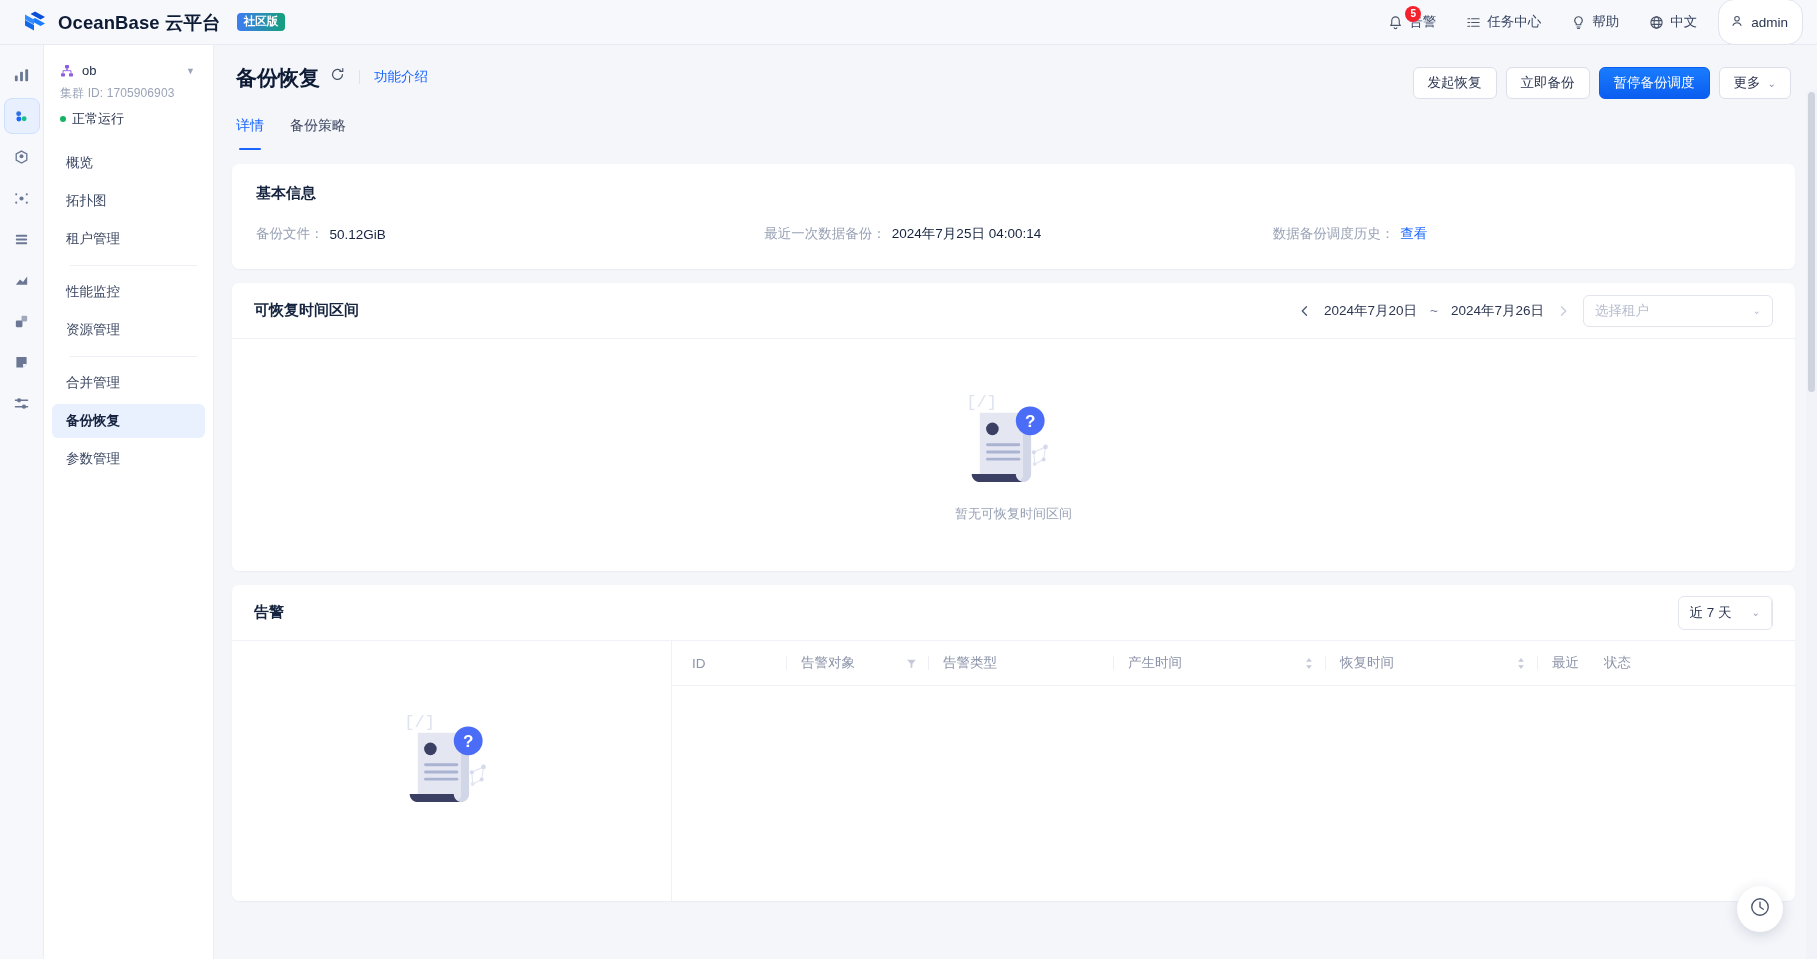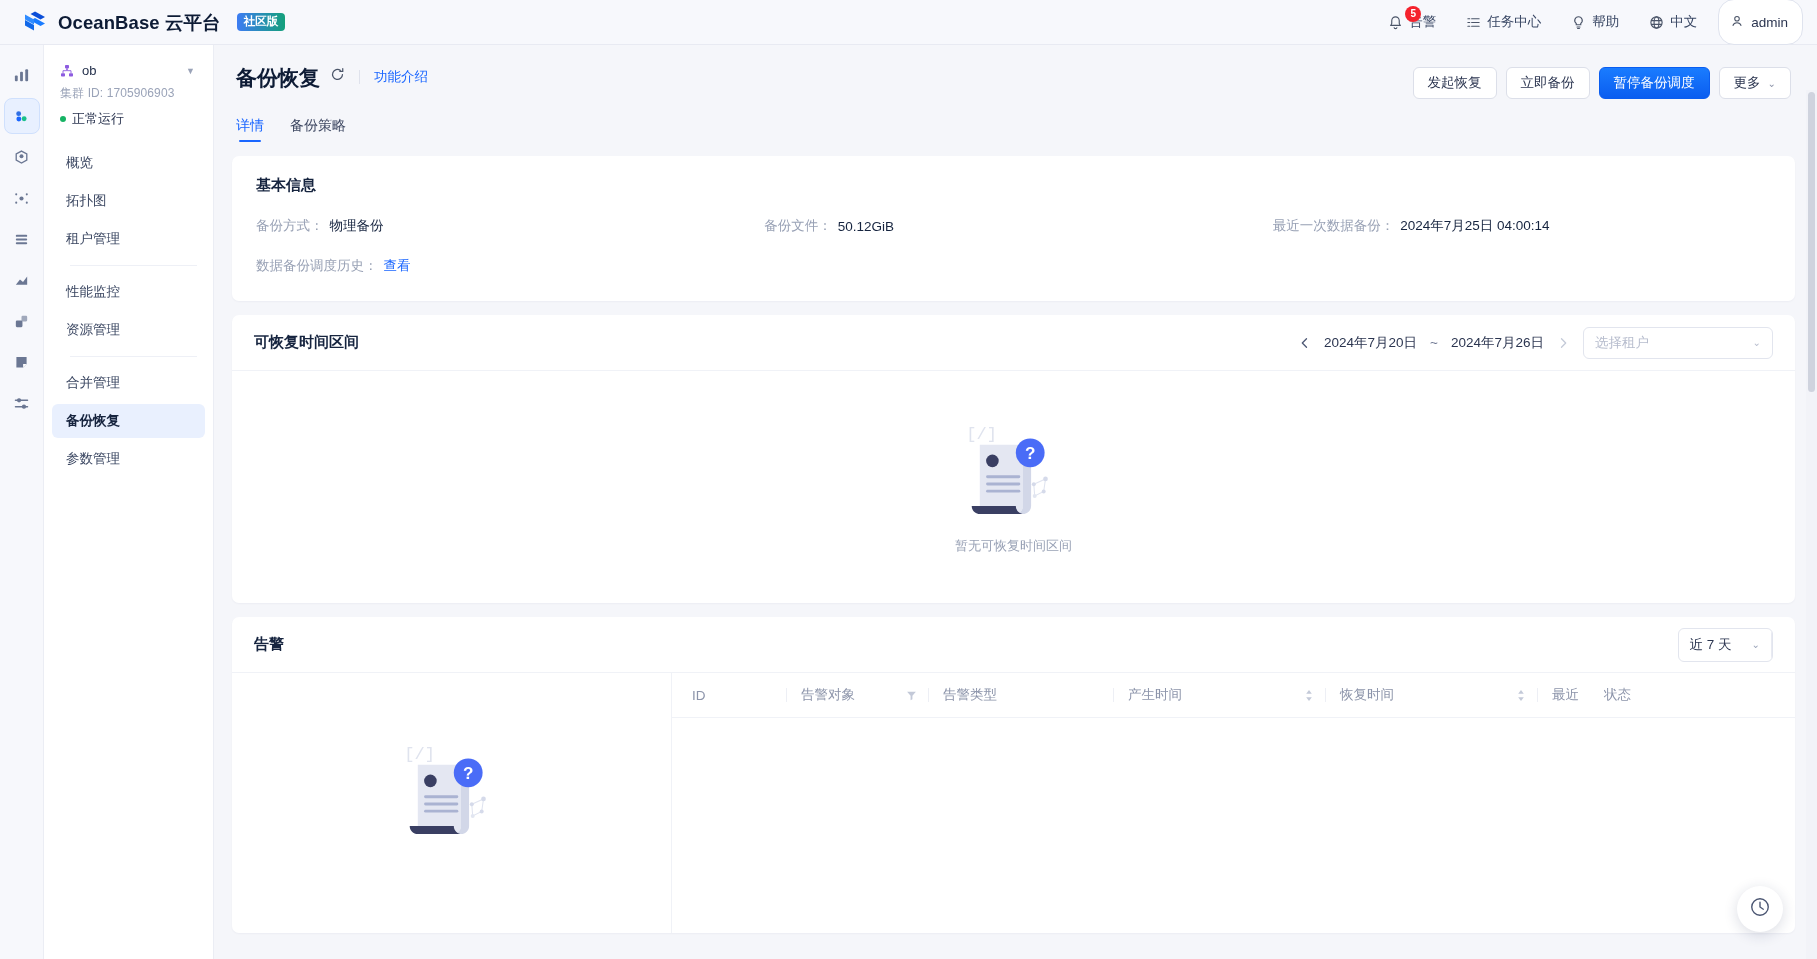--- a/index.html
+++ b/index.html
@@ -122,21 +122,21 @@
   }
   .btn-primary {
     background: linear-gradient(180deg, #1a7cff 0%, #0a5df0 100%);
     border-color: #0a5df0; color: #fff;
   }
   .caret-dn { font-size: 10px; color: #8b93a8; }
 
   .tabs { display: flex; gap: 26px; padding: 18px 4px 0; }
   .tab {
     font-size: 14px; color: #3d4761; cursor: pointer;
-    padding-bottom: 7px; position: relative;
+    padding-bottom: 15px; position: relative;
   }
   .tab.active { color: #1a66ff; }
   .tab.active::after {
     content: ""; position: absolute; left: 50%; transform: translateX(-50%);
     bottom: 0; width: 22px; height: 2.5px; background: #1a66ff; border-radius: 2px;
   }
 
   .card {
     background: #fff; border-radius: 7px;
     margin-top: 14px; box-shadow: 0 1px 2px rgba(16,30,70,.04);
@@ -442,24 +442,20 @@
           <div class="tab active">详情</div>
           <div class="tab">备份策略</div>
         </div>
 
         <div class="card">
           <div class="bi-body">
             <div class="bi-title">基本信息</div>
             <div class="bi-grid">
 
 
-              <div class="bi-item">
-                <span class="bi-label">备份方式：</span>
-                <span class="bi-value">物理备份</span>
-              </div>
 
               <div class="bi-item">
                 <span class="bi-label">备份文件：</span>
                 <span class="bi-value">50.12GiB</span>
               </div>
 
               <div class="bi-item">
                 <span class="bi-label">最近一次数据备份：</span>
                 <span class="bi-value">2024年7月25日 04:00:14</span>
               </div>

